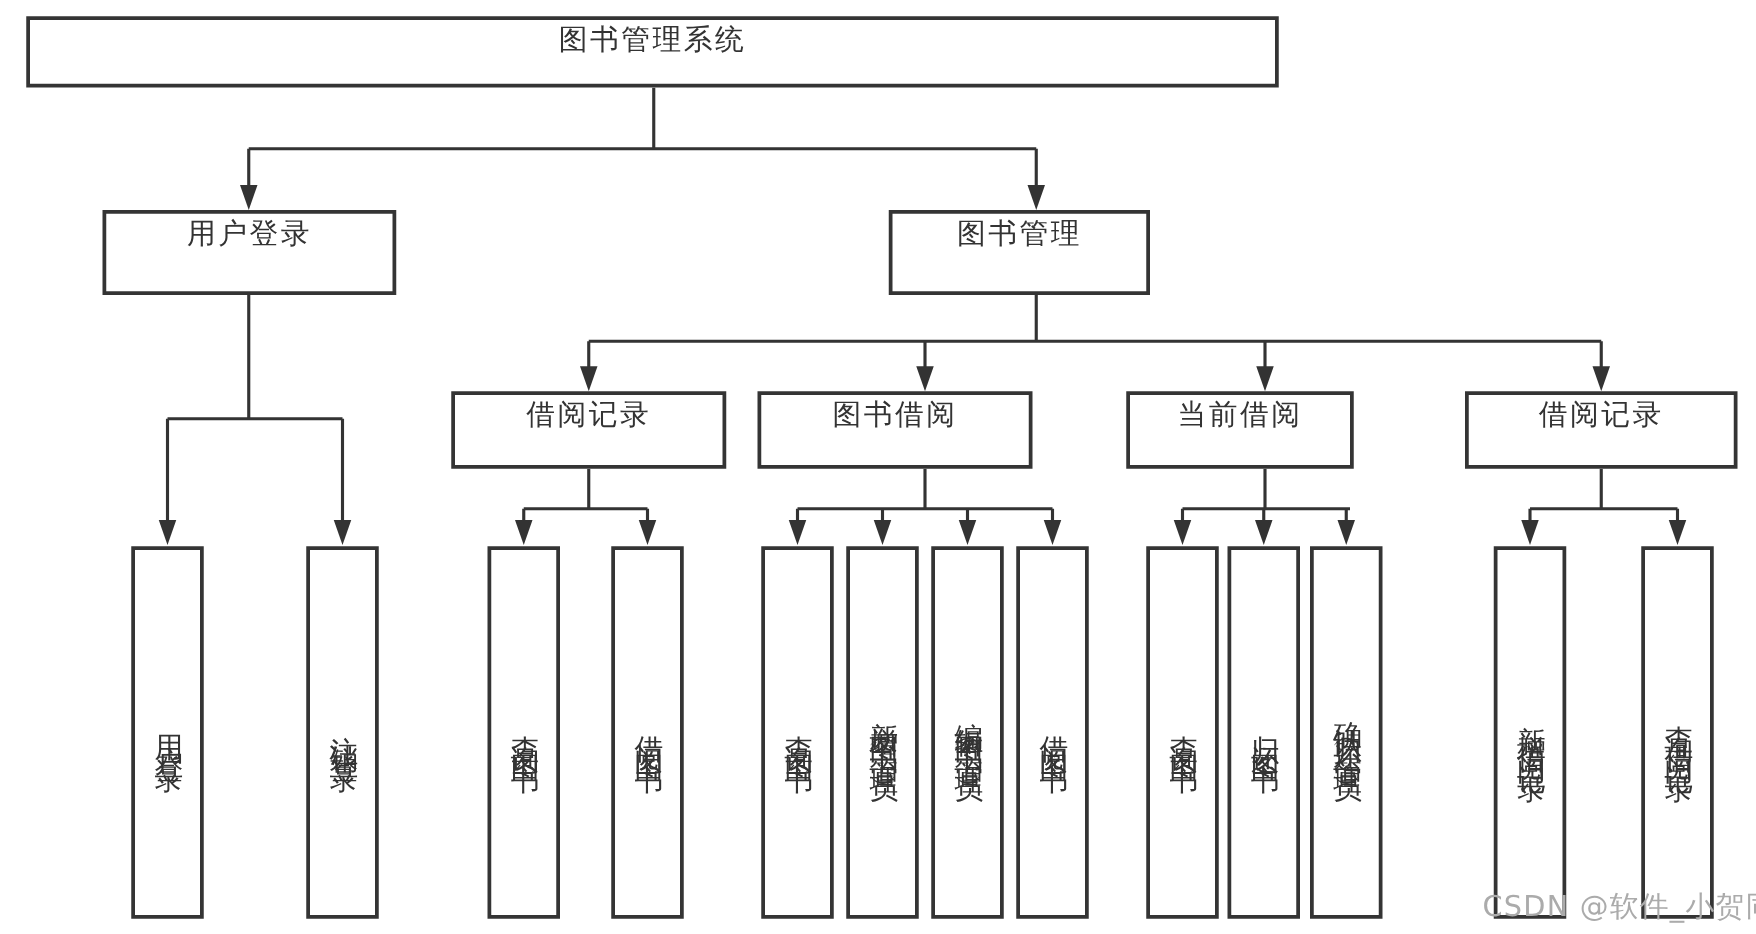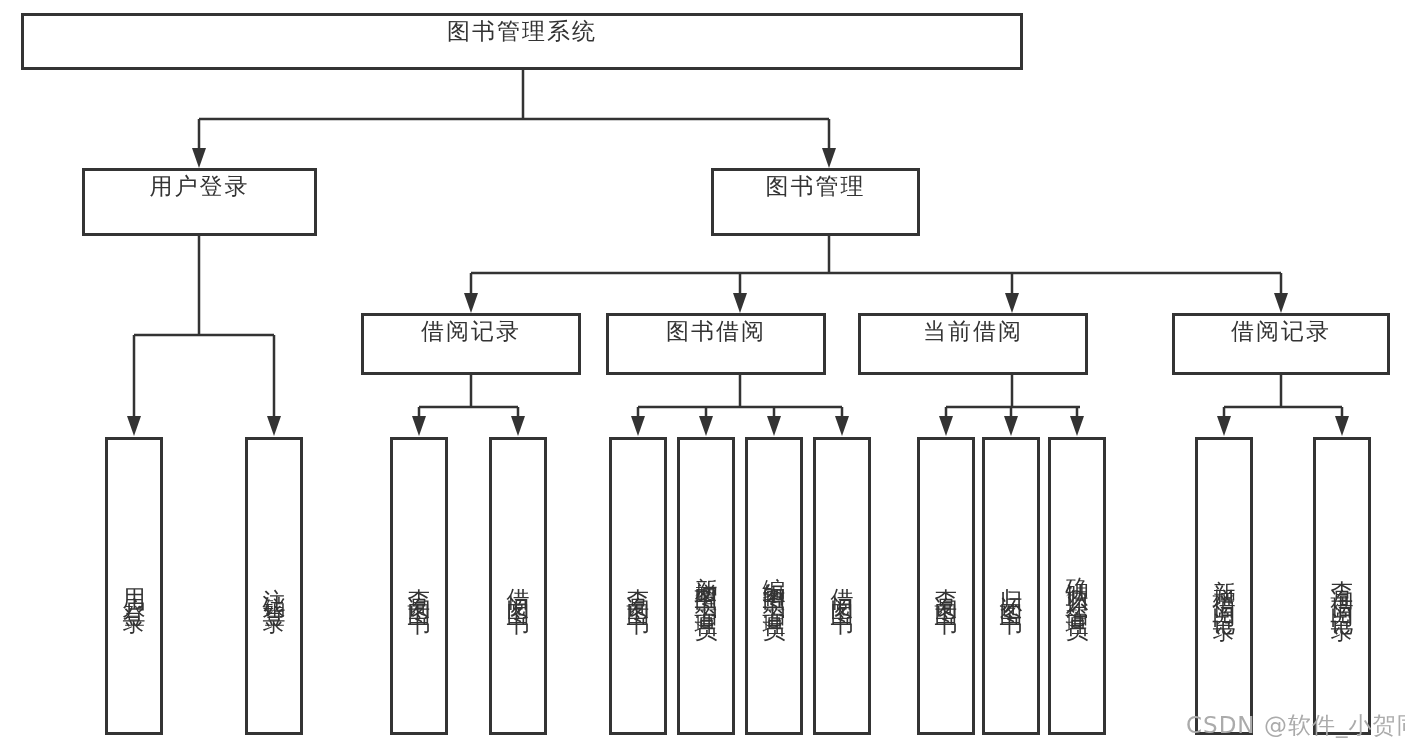--- a/index.html
+++ b/index.html
@@ -76,21 +76,21 @@
   <div class="node" style="left:711px;top:168px;width:209px;height:68px">
     <span>图书管理</span>
   </div>
 
   <div class="node" style="left:361px;top:313px;width:220px;height:62px">
     <span>借阅记录</span>
   </div>
   <div class="node" style="left:606px;top:313px;width:220px;height:62px">
     <span>图书借阅</span>
   </div>
-  <div class="node" style="left:858px;top:313px;width:230px;height:62px">
+  <div class="node" style="left:901px;top:313px;width:182px;height:62px">
     <span>当前借阅</span>
   </div>
   <div class="node" style="left:1172px;top:313px;width:218px;height:62px">
     <span>借阅记录</span>
   </div>
 
   <div class="vnode" style="left:105px">
     <span class="vtext">用户登录</span>
   </div>
   <div class="vnode" style="left:245px">

